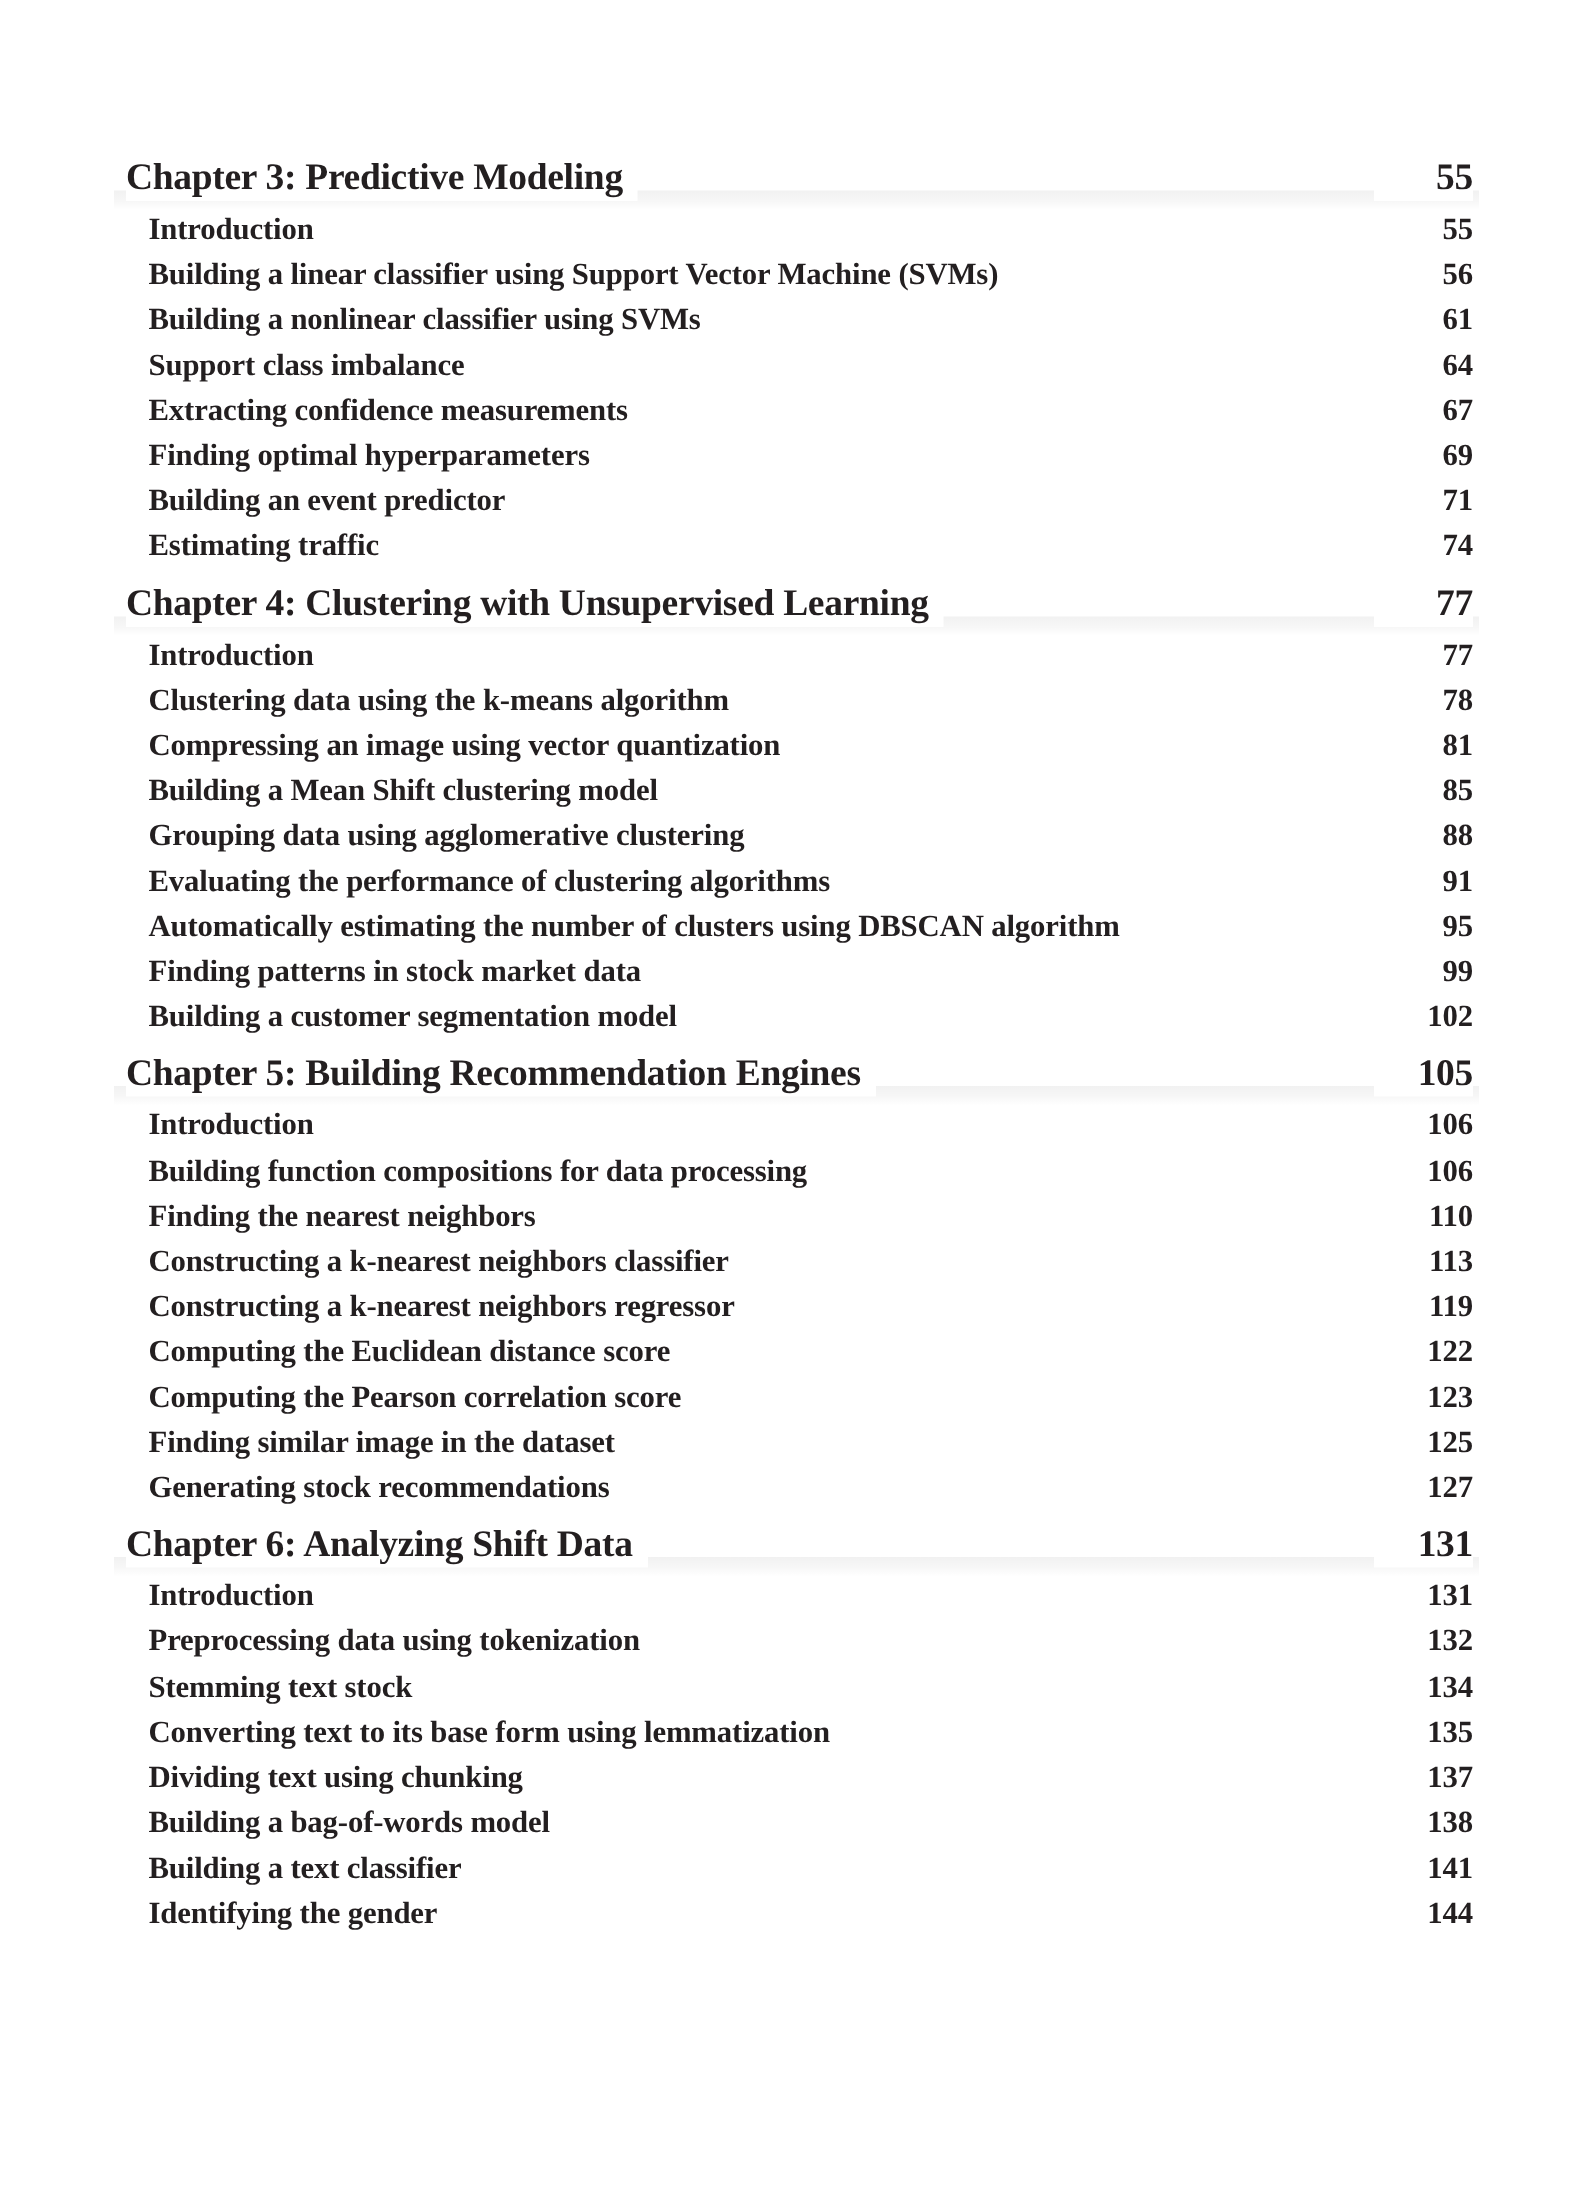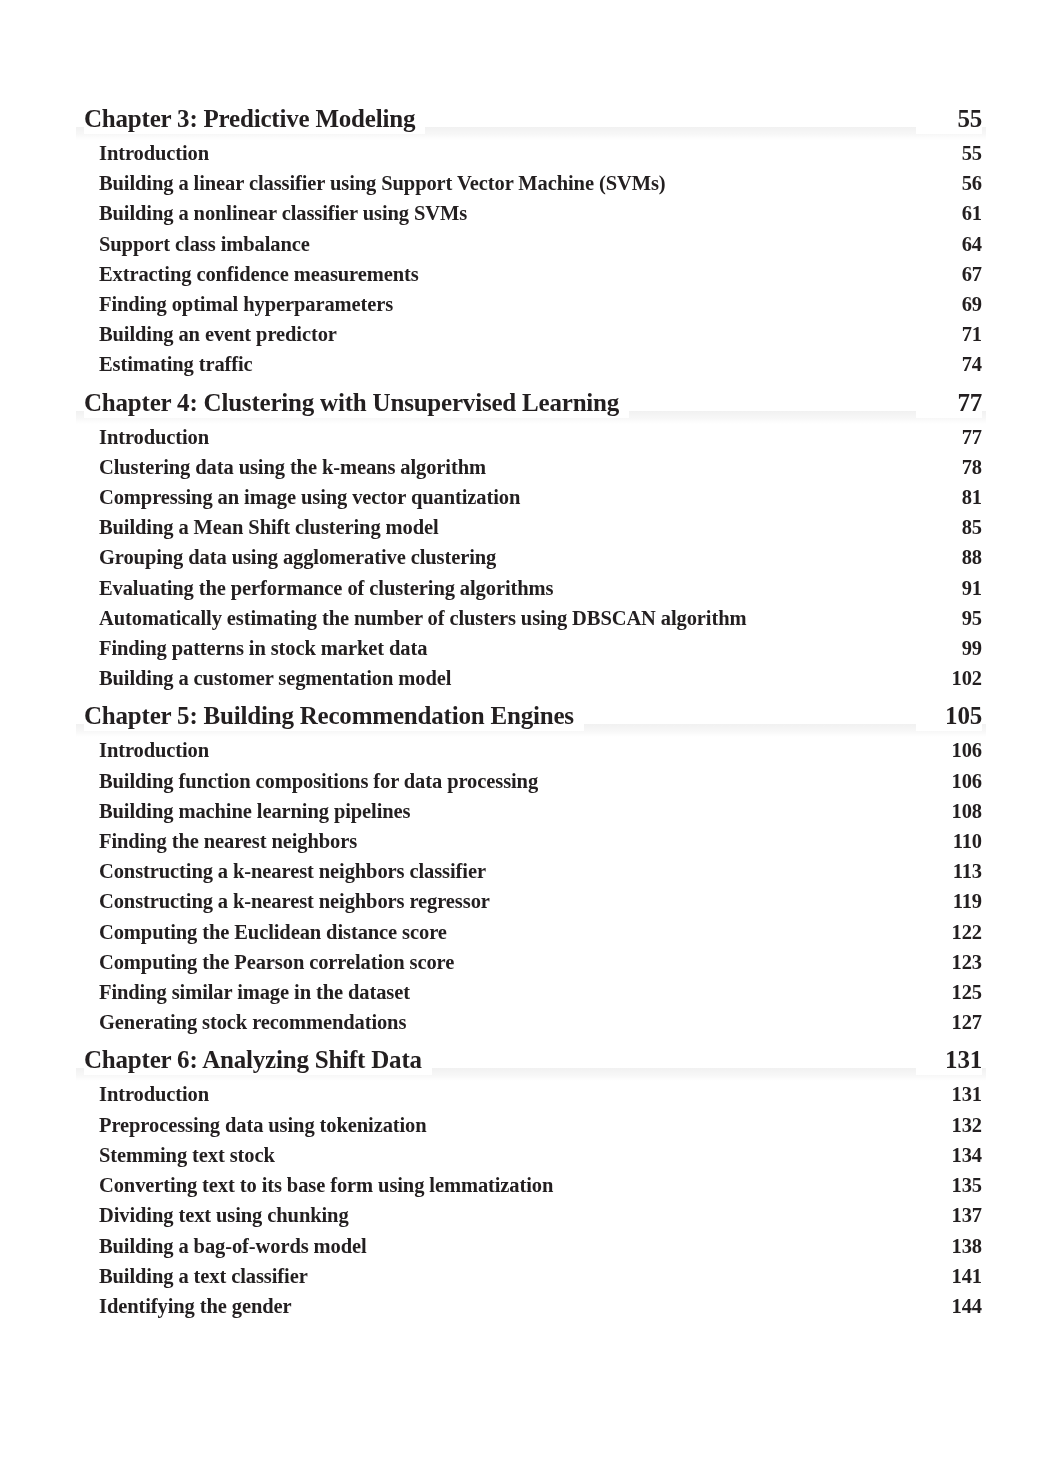--- a/index.html
+++ b/index.html
@@ -210,24 +210,20 @@
         <ul class="entries">
           <li class="entry-row">
             <span class="entry-title">Introduction</span>
             <span class="entry-page">106</span>
           </li>
           <li class="entry-row">
             <span class="entry-title">Building function compositions for data processing</span>
             <span class="entry-page">106</span>
           </li>
           <li class="entry-row">
-            <span class="entry-title">Building machine learning pipelines</span>
-            <span class="entry-page">108</span>
-          </li>
-          <li class="entry-row">
             <span class="entry-title">Finding the nearest neighbors</span>
             <span class="entry-page">110</span>
           </li>
           <li class="entry-row">
             <span class="entry-title">Constructing a k-nearest neighbors classifier</span>
             <span class="entry-page">113</span>
           </li>
           <li class="entry-row">
             <span class="entry-title">Constructing a k-nearest neighbors regressor</span>
             <span class="entry-page">119</span>

